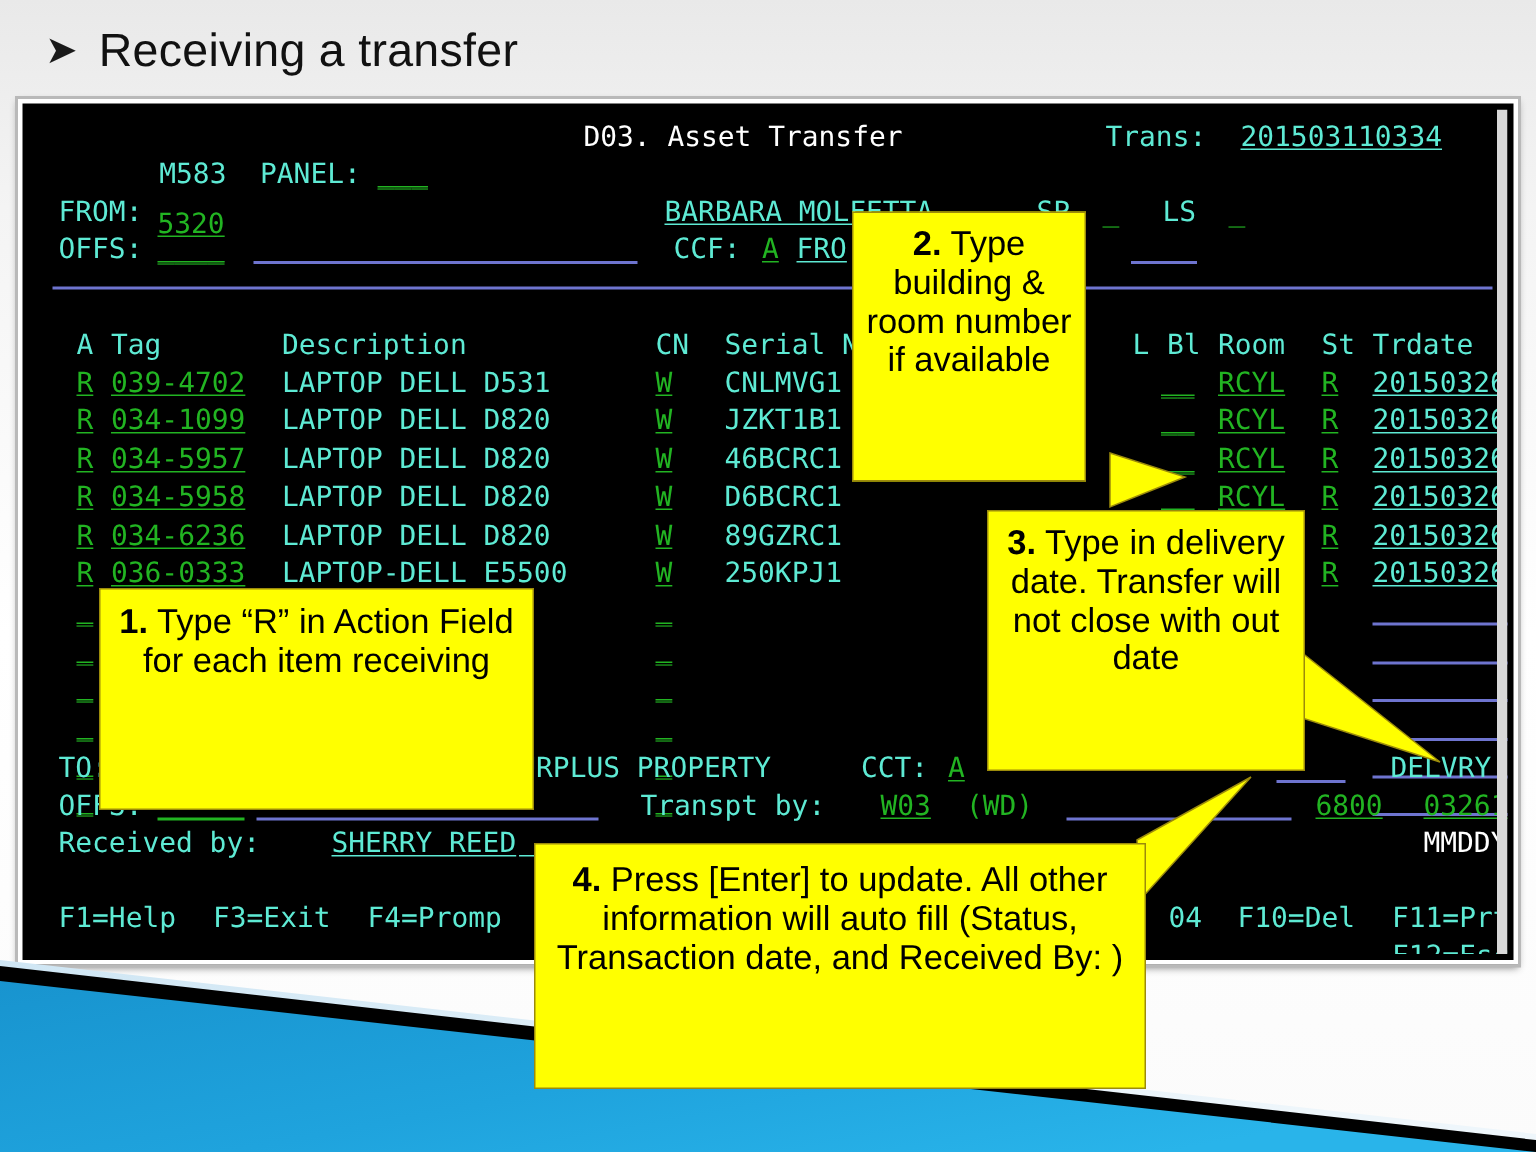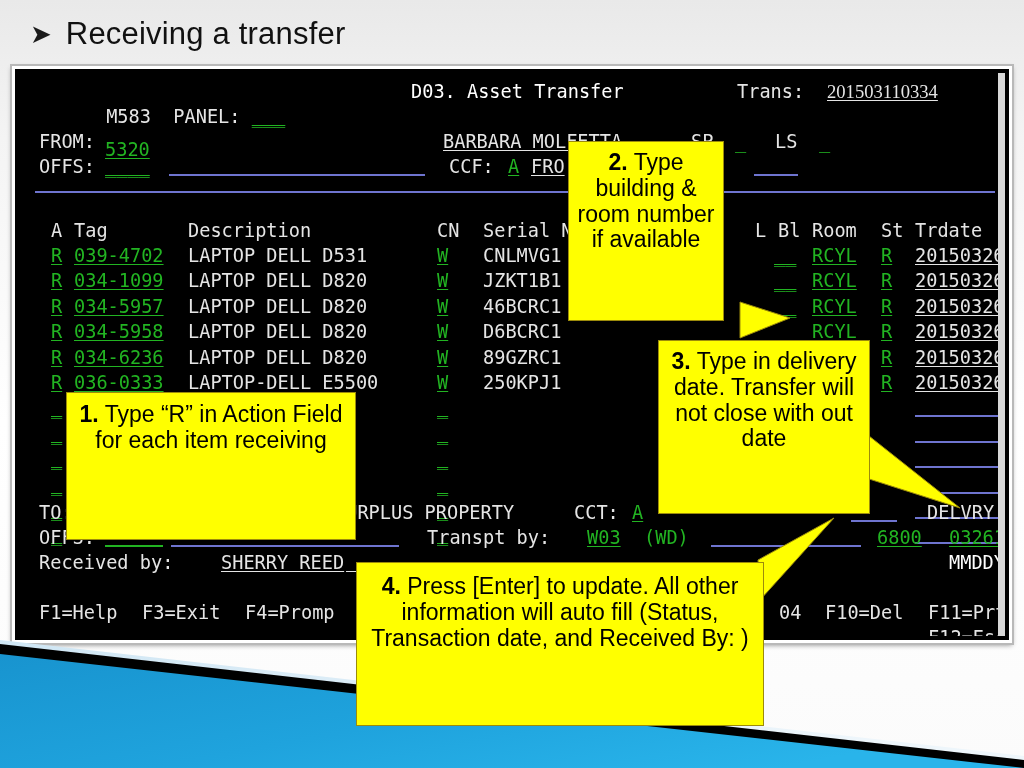--- a/index.html
+++ b/index.html
@@ -38,21 +38,21 @@
     position: absolute; inset: 4px;
     background: #000;
     font-family: "DejaVu Sans Mono", "Liberation Mono", monospace;
     font-size: 18.6px;
     line-height: 25.4px;
     letter-spacing: 0px;
     color: #8a90e8;
     overflow: hidden;
   }
   .tline { position: absolute; white-space: pre; }
-  .blue  { color: #e5e5e5; }
+  .blue  { color: #5eead4; }
   .white { color: #ffffff; }
   .green { color: #22b422; }
   .ul    { text-decoration: underline; text-underline-offset: 2px; }
   .hr {
     position: absolute; height: 2px; background: #6e74cf;
   }
 
   
   .callout {
     position: absolute;
@@ -79,23 +79,23 @@
   <span class="bullet">➤</span>
   <span class="ttl">Receiving a transfer</span>
 </div>
 
 <div id="terminal-frame">
   <div id="terminal-screen">
 
     <div class="tline" style="left:20px; top:6px;">
       <span class="blue">M583</span><span class="blue">  </span><span class="blue">PANEL:</span><span class="green"> </span><span class="green ul">___</span>
     </div>
-    <div class="tline white" style="left:392px; top:6px;">D03. Asset Transfer</div>
+    <div class="tline white" style="left:370px; top:6px;">D03. Asset Transfer</div>
     <div class="tline blue" style="left:718px; top:6px;">Trans:</div>
-    <div class="tline blue ul" style="left:808px; top:6px;font-family:Liberation Serif, serif;">201503110334</div>
+    <div class="tline blue ul" style="left:808px; top:6px;">201503110334</div>
 
     <div class="tline blue" style="left:20px; top:56px;">FROM:</div>
     <div class="tline green ul" style="left:86px; top:64px;">5320</div>
     <div class="tline blue ul" style="left:424px; top:56px;">BARBARA MOLFETTA</div>
     <div class="tline blue ul" style="left:604px; top:56px;">&nbsp;&nbsp;</div>
     <div class="tline blue" style="left:672px; top:56px;">SP</div>
     <div class="tline green" style="left:716px; top:56px;">_</div>
     <div class="tline blue" style="left:756px; top:56px;">LS</div>
     <div class="tline green" style="left:800px; top:56px;">_</div>
 

